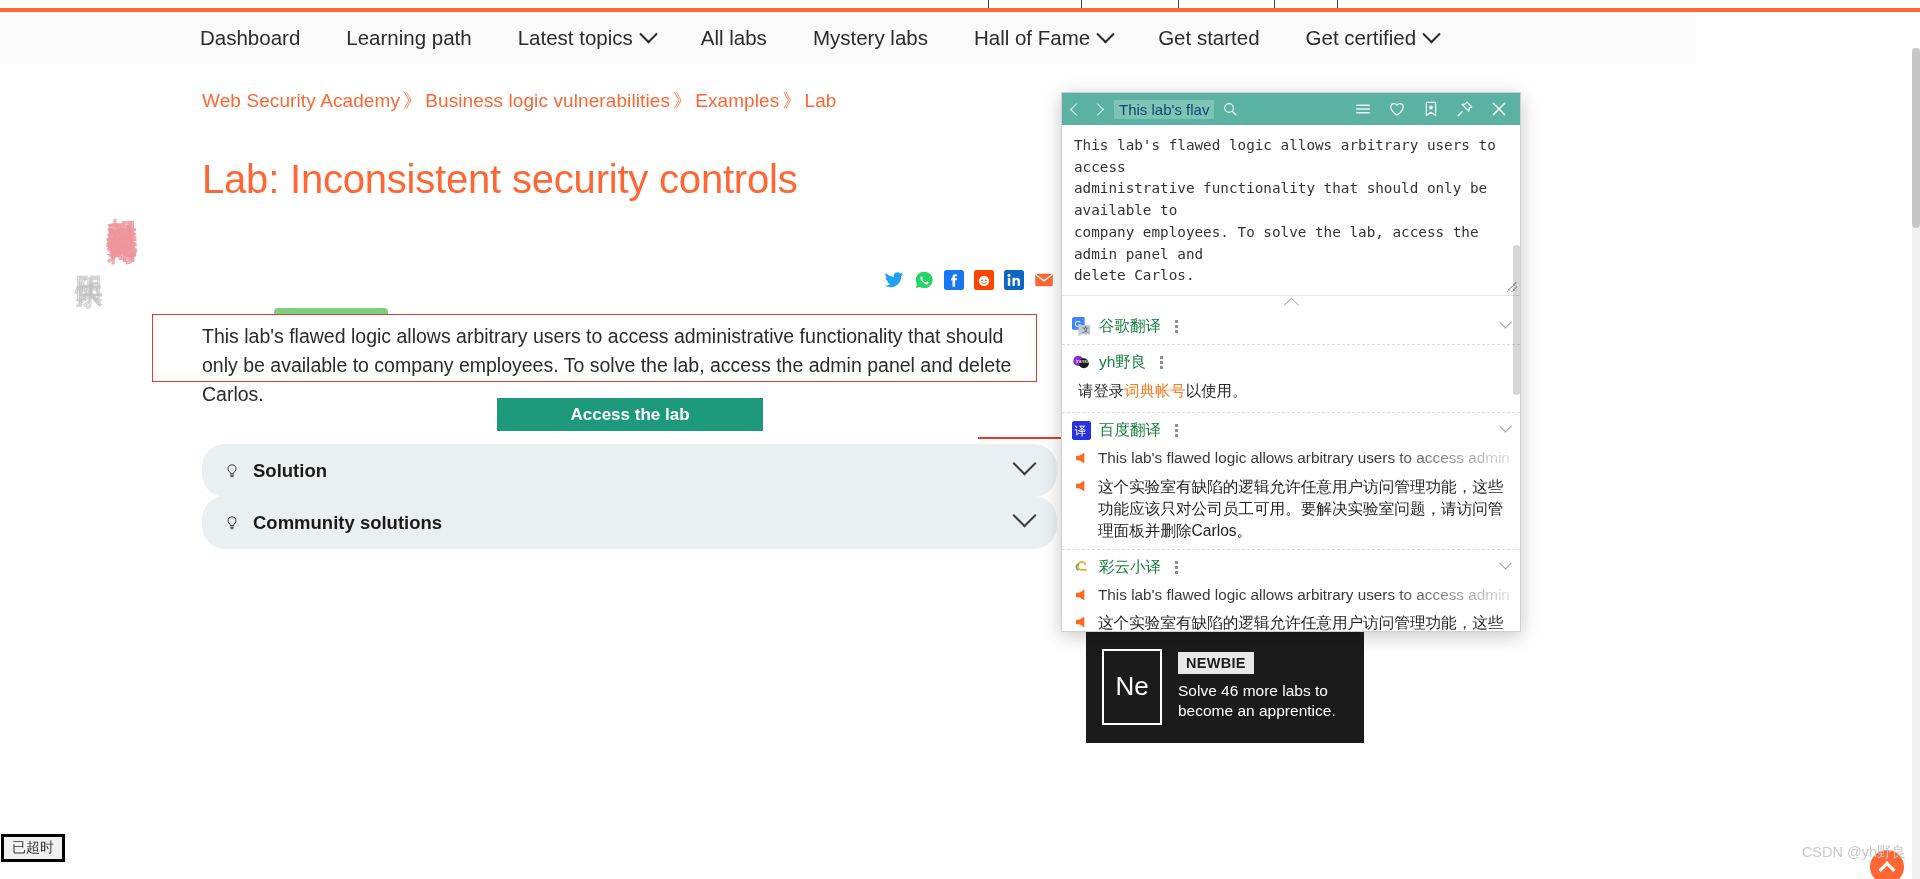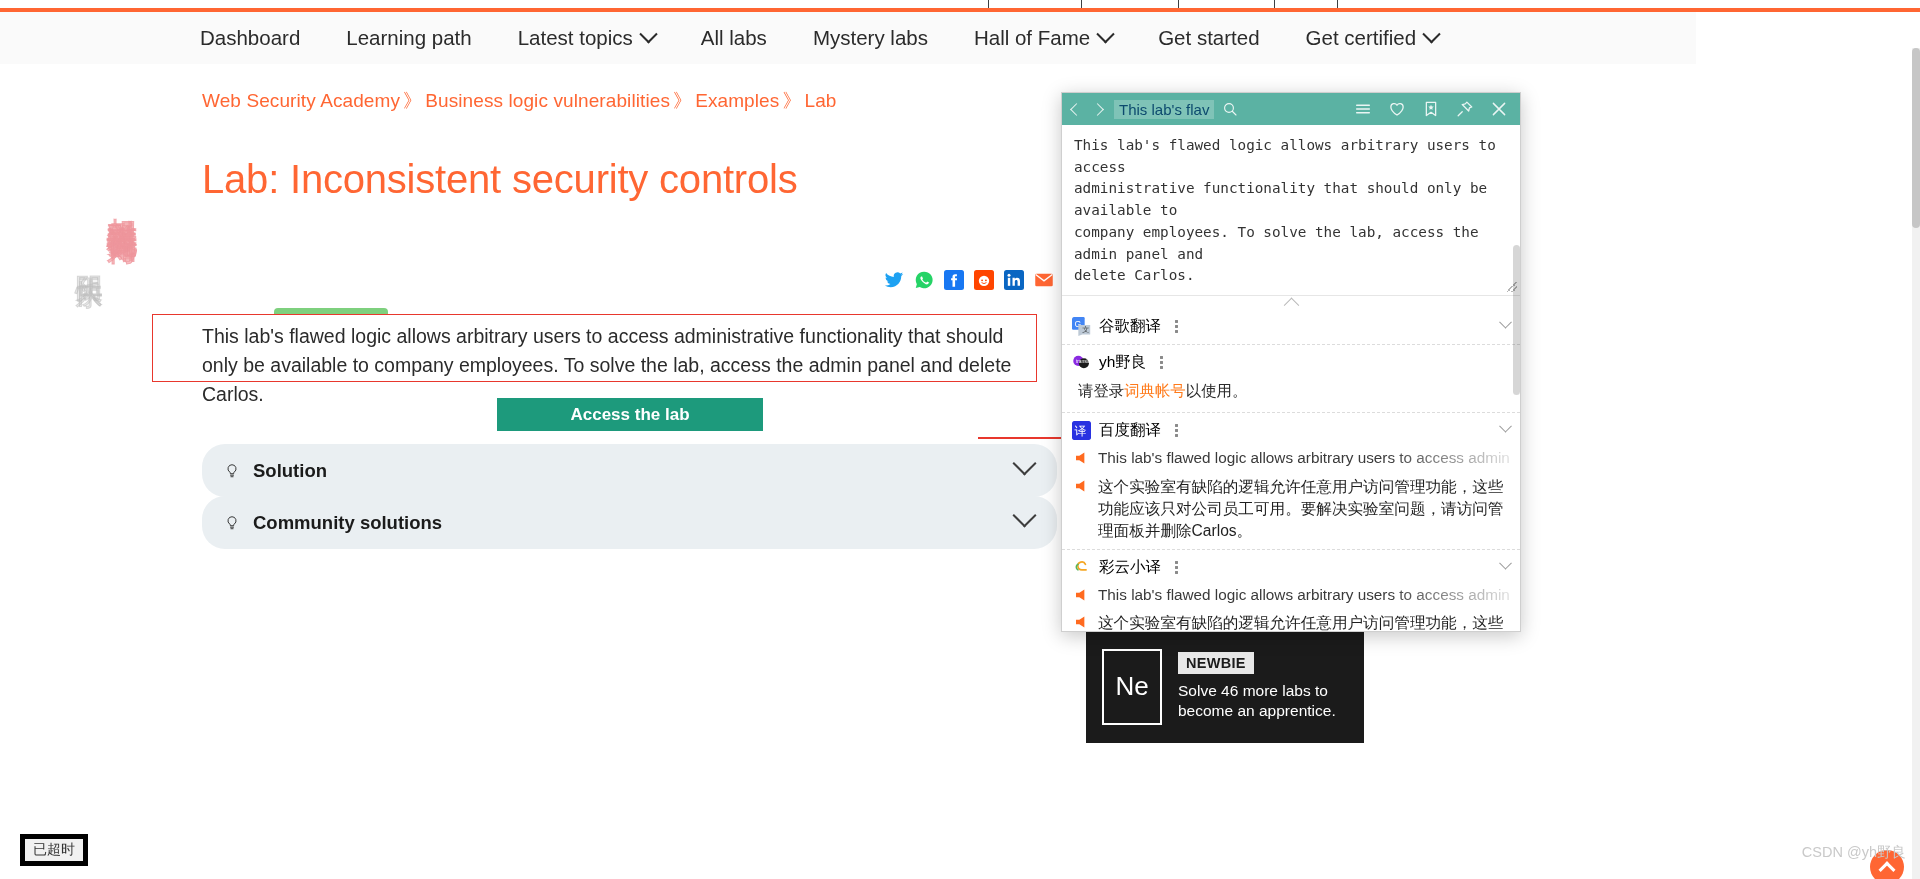--- a/index.html
+++ b/index.html
@@ -143,22 +143,22 @@
     font-size: 26px; font-weight: 300; flex: 0 0 auto;
   }
   .newbie-badge {
     background: #e8e8e8; color: #1b1b1b; font-size: 14.5px; font-weight: bold;
     padding: 3px 8px; display: inline-block; letter-spacing: .3px;
   }
   .newbie-text { color: #fff; font-size: 15.5px; line-height: 1.28; margin-top: 7px; }
 
   
   .statuschip {
-    position: absolute; left: 20px; top: 834px;
-    background: #f1f1f1; border: 5px solid #000000;
+    position: absolute; left: 1px; top: 834px;
+    background: #f1f1f1; border: 3px solid #000000;
     font-size: 14px; color: #333; padding: 2px 8px;
   }
   .csdn {
     position: absolute; right: 14px; top: 843px;
     font-size: 14.5px; color: #c9c9c9;
   }
   .scrolltop {
     position: absolute; right: 16px; top: 786px;
     width: 34px; height: 34px; border-radius: 50%;
     background: #ff6633; display: flex; align-items: center; justify-content: center;
@@ -221,21 +221,21 @@
     width: 11px; height: 11px; border-top: 1.6px solid #b9b9b9; border-left: 1.6px solid #b9b9b9;
     transform: rotate(45deg) translate(2px,2px); cursor: pointer;
   }
 
   .results { flex: 1 1 auto; overflow: hidden; background: #fff; }
 
   .engine { border-top: 1px dashed #dcdcdc; padding: 7px 10px 7px 10px; position: relative; }
   .engine:first-child { border-top: none; }
   .eng-head { display: flex; align-items: center; gap: 8px; }
   .eng-logo { width: 19px; height: 19px; flex: 0 0 auto; border-radius: 2px; }
-  .eng-name { font-size: 15.5px; color: #000000; }
+  .eng-name { font-size: 15.5px; color: #15803d; }
   .dots3 {
     width: 3px; height: 15px; margin-left: 6px; cursor: pointer;
     background-image: radial-gradient(circle, #8a8a8a 1.4px, transparent 1.6px);
     background-size: 3px 5px; background-repeat: repeat-y;
   }
   .eng-collapse {
     margin-left: auto; width: 9px; height: 9px;
     border-right: 1.5px solid #9a9a9a; border-bottom: 1.5px solid #9a9a9a;
     transform: rotate(45deg) translate(-3px,-3px); cursor: pointer;
   }

